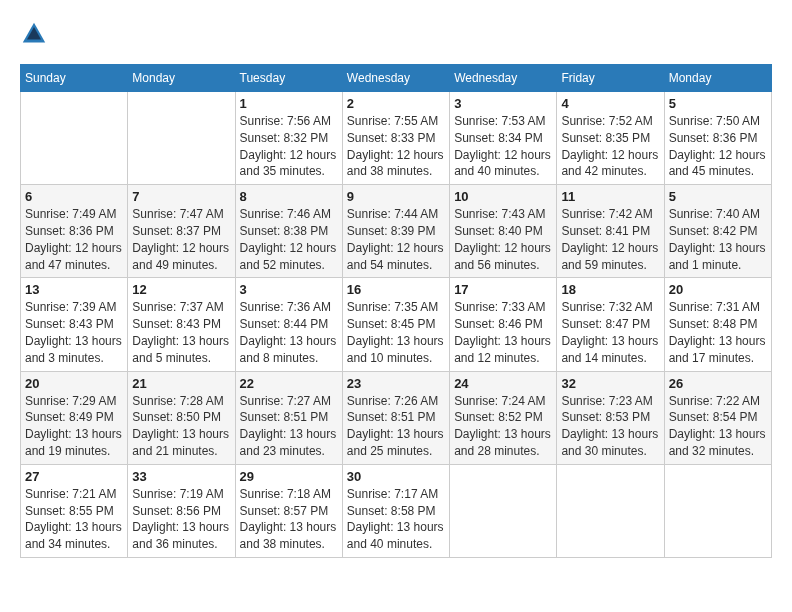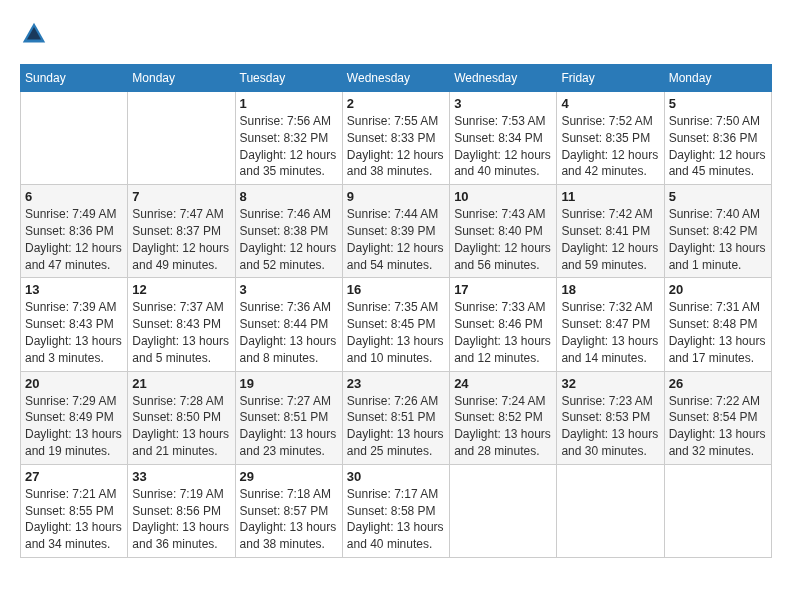--- a/index.html
+++ b/index.html
@@ -208,21 +208,21 @@
       <tr>
         <td>
           <span class="day-num">20</span>
           <div class="day-info">Sunrise: 7:29 AM<br>Sunset: 8:49 PM<br>Daylight: 13 hours and 19 minutes.</div>
         </td>
         <td>
           <span class="day-num">21</span>
           <div class="day-info">Sunrise: 7:28 AM<br>Sunset: 8:50 PM<br>Daylight: 13 hours and 21 minutes.</div>
         </td>
         <td>
-          <span class="day-num">19</span>
+          <span class="day-num">22</span>
           <div class="day-info">Sunrise: 7:27 AM<br>Sunset: 8:51 PM<br>Daylight: 13 hours and 23 minutes.</div>
         </td>
         <td>
           <span class="day-num">23</span>
           <div class="day-info">Sunrise: 7:26 AM<br>Sunset: 8:51 PM<br>Daylight: 13 hours and 25 minutes.</div>
         </td>
         <td>
           <span class="day-num">24</span>
           <div class="day-info">Sunrise: 7:24 AM<br>Sunset: 8:52 PM<br>Daylight: 13 hours and 28 minutes.</div>
         </td>

